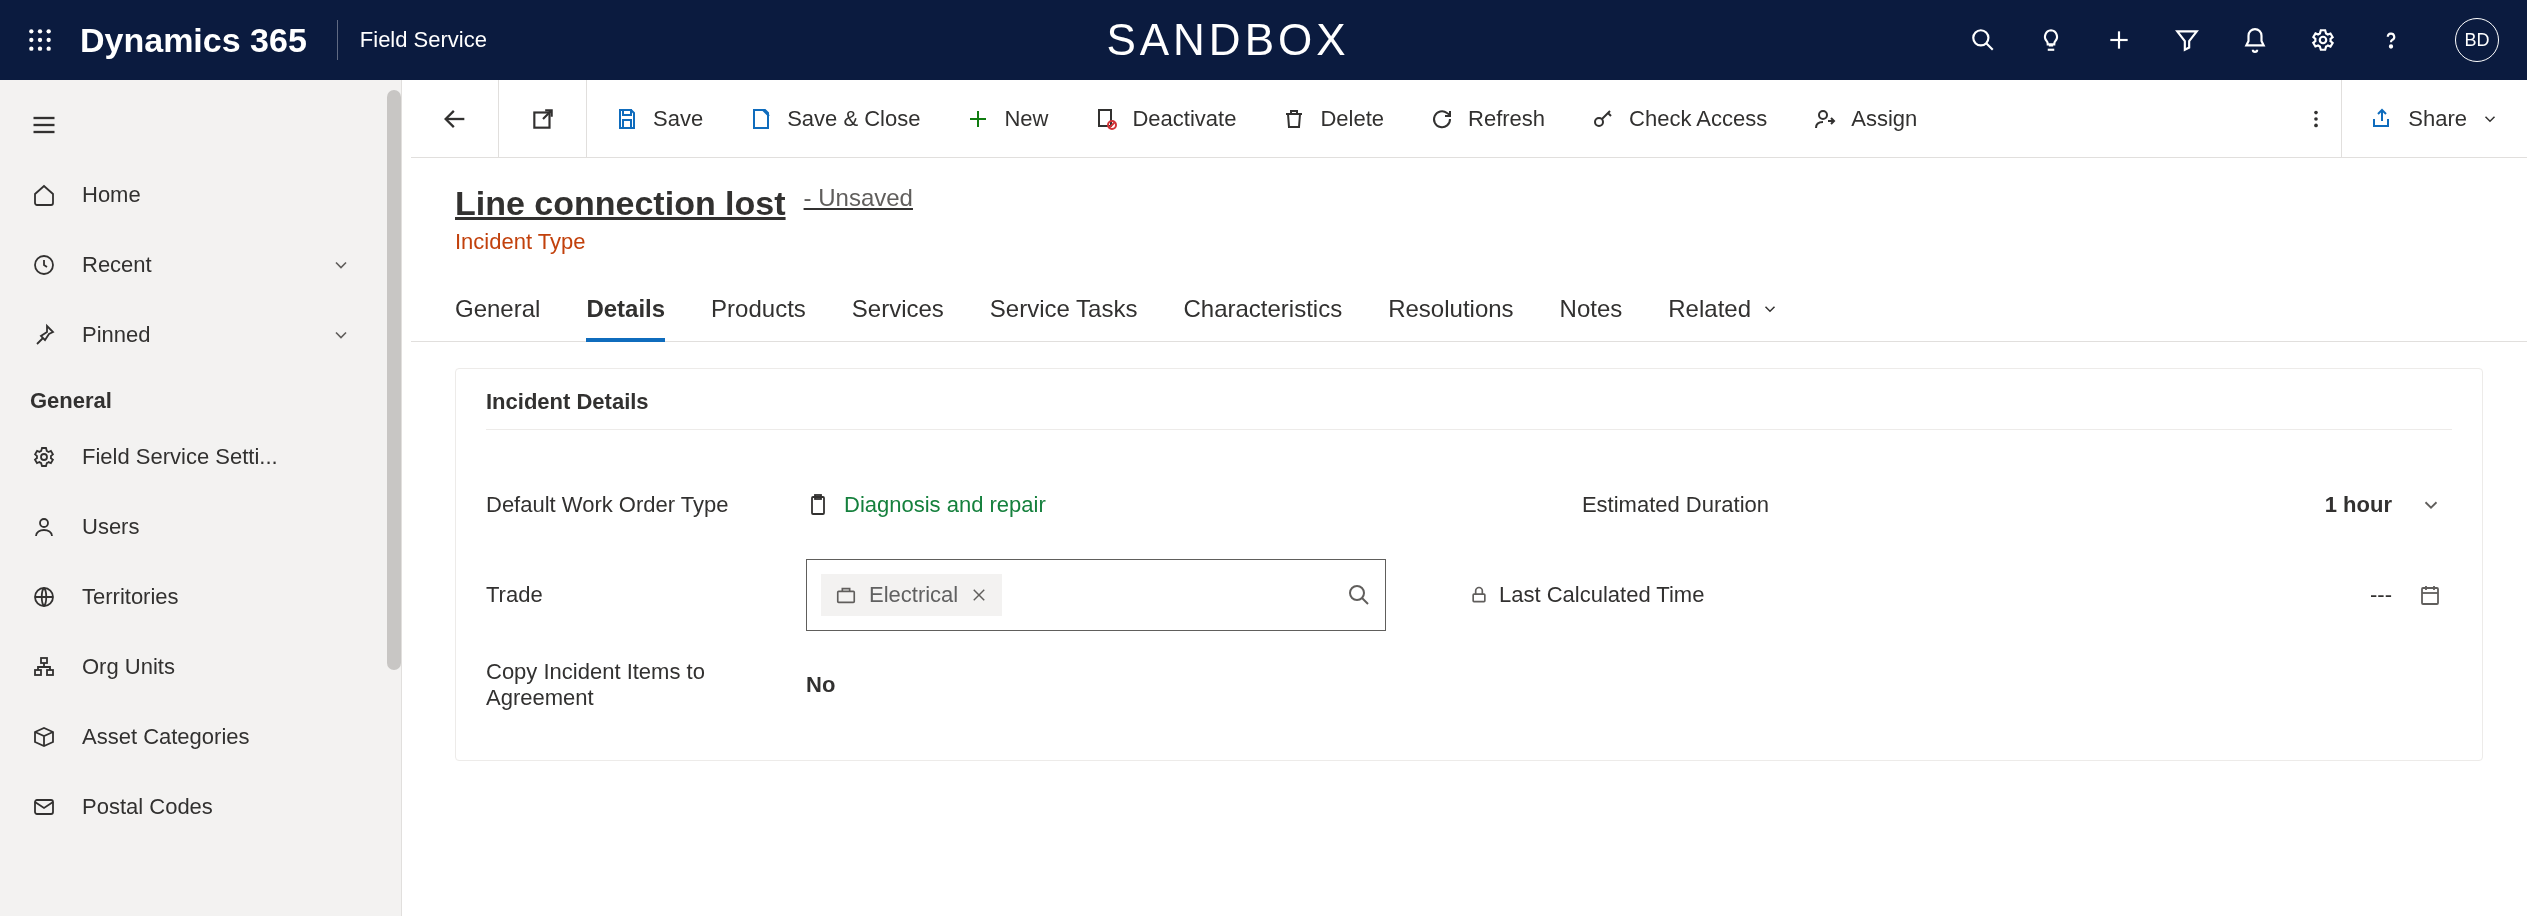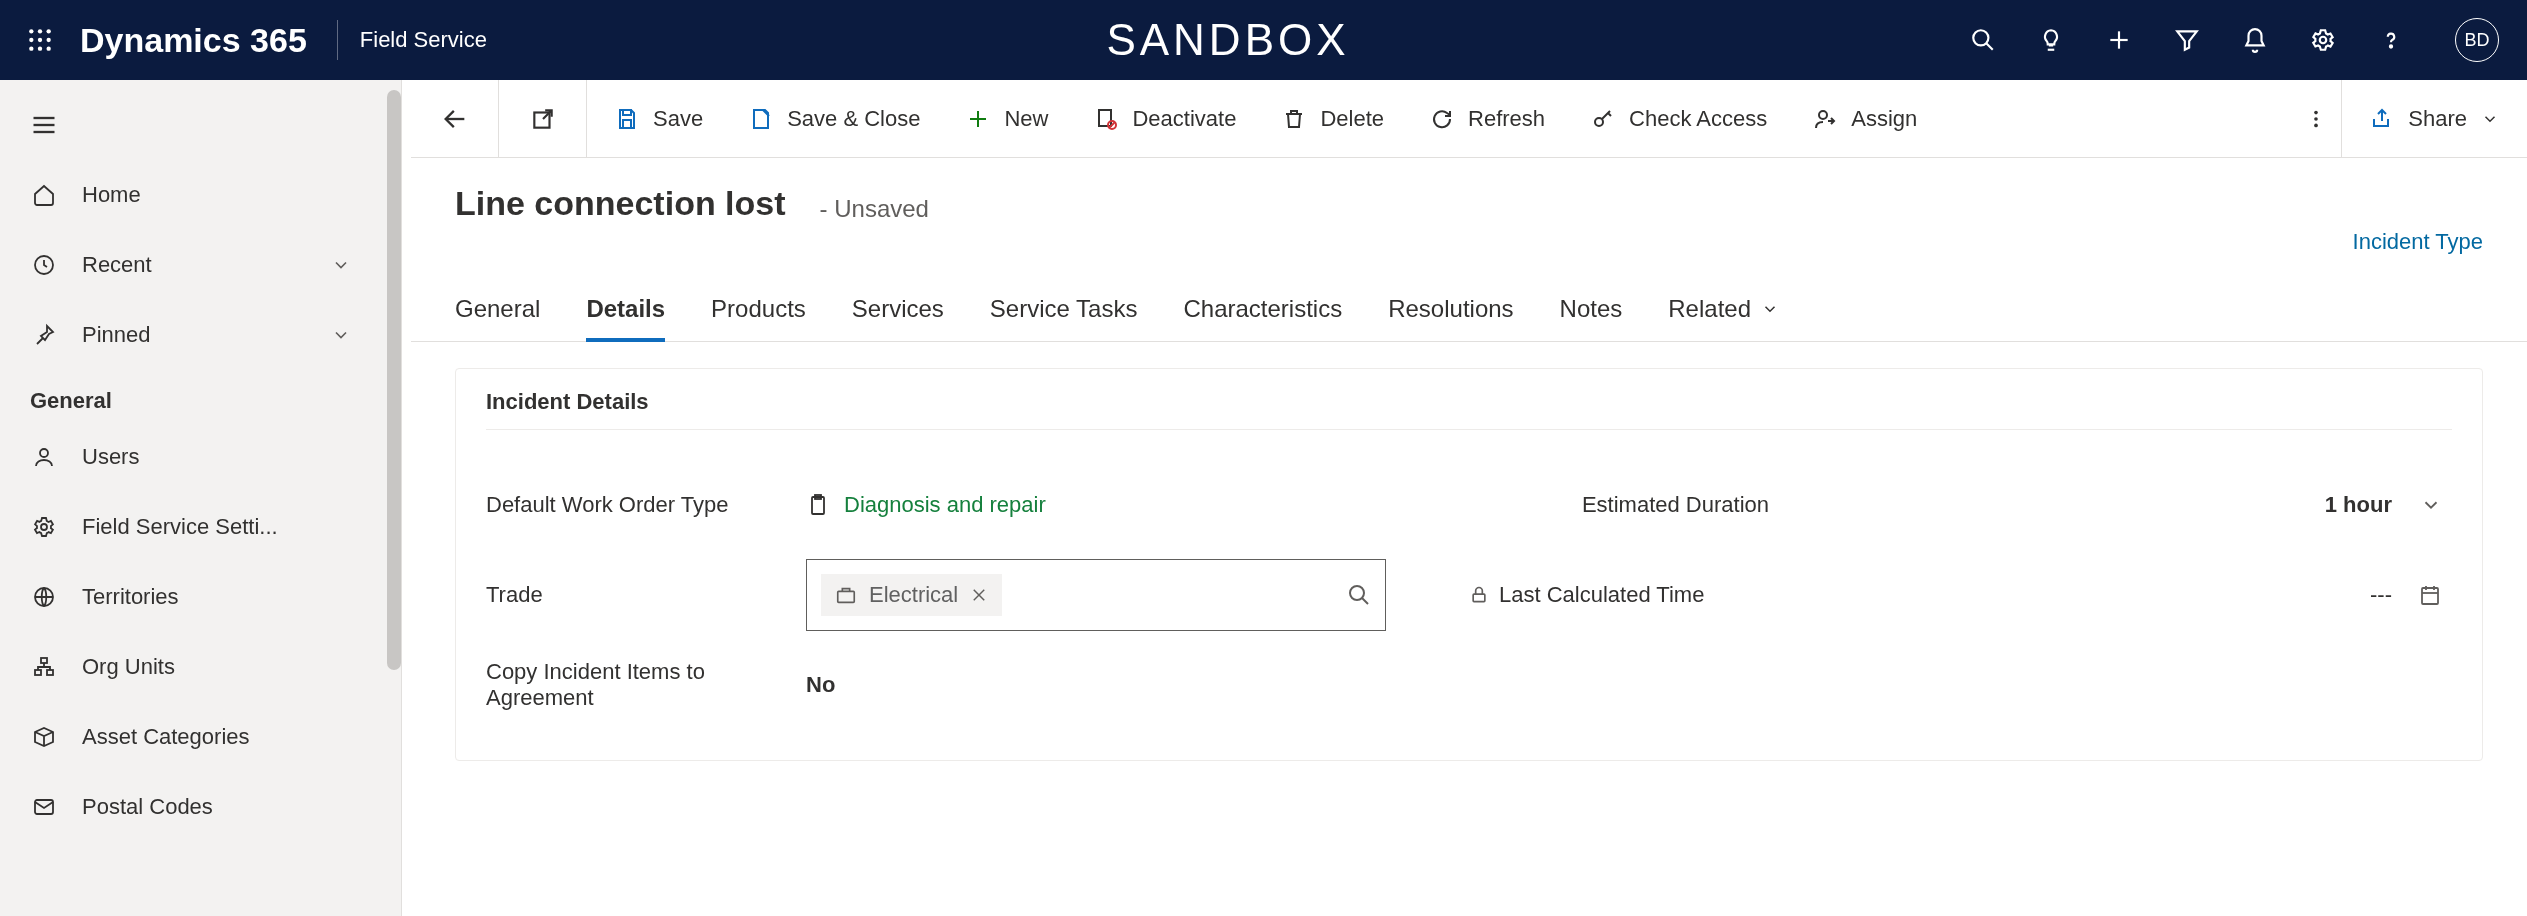--- a/index.html
+++ b/index.html
@@ -179,36 +179,36 @@
     font-size: 22px;
     cursor: pointer;
   }
 
   
   .record-header {
     padding: 26px 44px 6px 44px;
   }
   .record-title-row {
     display: flex;
-    align-items: flex-end;
-    gap: 34px;
+    align-items: flex-start;
+    gap: 18px;
+    text-decoration: underline;
   }
   .record-title {
     font-size: 34px;
     font-weight: 600;
   }
   .record-status {
     font-size: 24px;
     color: #605e5c;
   }
   .record-subtitle {
     font-size: 22px;
-    color: #0369a1;
+    color: #c2410c;
     margin-top: 6px;
-    text-align: right;
   }
 
   
   .tabs {
     display: flex;
     gap: 46px;
     padding: 24px 44px 0 44px;
     border-bottom: 1px solid #e1dfdd;
     font-size: 24px;
   }
@@ -426,34 +426,34 @@
             <polyline points="6 9 12 15 18 9"></polyline>
           </svg>
       </span>
     </div>
 
     <div class="sidebar-group-title">General</div>
 
     <div class="sidebar-item">
       <span class="sidebar-ico">
         <svg width="24" height="24" viewBox="0 0 24 24" fill="none" stroke="#323130" stroke-width="1.8">
+            <circle cx="12" cy="12" r="3"></circle>
+            <path d="M19 12a7 7 0 0 0-.1-1l2-1.6-2-3.4-2.4 1a7 7 0 0 0-1.7-1L14 3h-4l-.8 2.9a7 7 0 0 0-1.7 1l-2.4-1-2 3.4L5 11a7 7 0 0 0 0 2l-2 1.6 2 3.4 2.4-1a7 7 0 0 0 1.7 1L10 21h4l.8-2.9a7 7 0 0 0 1.7-1l2.4 1 2-3.4-2-1.6c.1-.3.1-.7.1-1z"></path>
+          </svg>
+      </span>
+      <span>Field Service Setti...</span>
+    </div>
+    <div class="sidebar-item">
+      <span class="sidebar-ico">
+        <svg width="24" height="24" viewBox="0 0 24 24" fill="none" stroke="#323130" stroke-width="1.8">
             <circle cx="12" cy="8" r="4"></circle>
             <path d="M4 21c0-4 4-6 8-6s8 2 8 6"></path>
           </svg>
       </span>
       <span>Users</span>
-    </div>
-    <div class="sidebar-item">
-      <span class="sidebar-ico">
-        <svg width="24" height="24" viewBox="0 0 24 24" fill="none" stroke="#323130" stroke-width="1.8">
-            <circle cx="12" cy="12" r="3"></circle>
-            <path d="M19 12a7 7 0 0 0-.1-1l2-1.6-2-3.4-2.4 1a7 7 0 0 0-1.7-1L14 3h-4l-.8 2.9a7 7 0 0 0-1.7 1l-2.4-1-2 3.4L5 11a7 7 0 0 0 0 2l-2 1.6 2 3.4 2.4-1a7 7 0 0 0 1.7 1L10 21h4l.8-2.9a7 7 0 0 0 1.7-1l2.4 1 2-3.4-2-1.6c.1-.3.1-.7.1-1z"></path>
-          </svg>
-      </span>
-      <span>Field Service Setti...</span>
     </div>
     <div class="sidebar-item">
       <span class="sidebar-ico">
         <svg width="24" height="24" viewBox="0 0 24 24" fill="none" stroke="#323130" stroke-width="1.8">
             <circle cx="12" cy="12" r="9"></circle>
             <path d="M3 12h18M12 3c3 3 3 15 0 18M12 3c-3 3-3 15 0 18"></path>
           </svg>
       </span>
       <span>Territories</span>
     </div>

